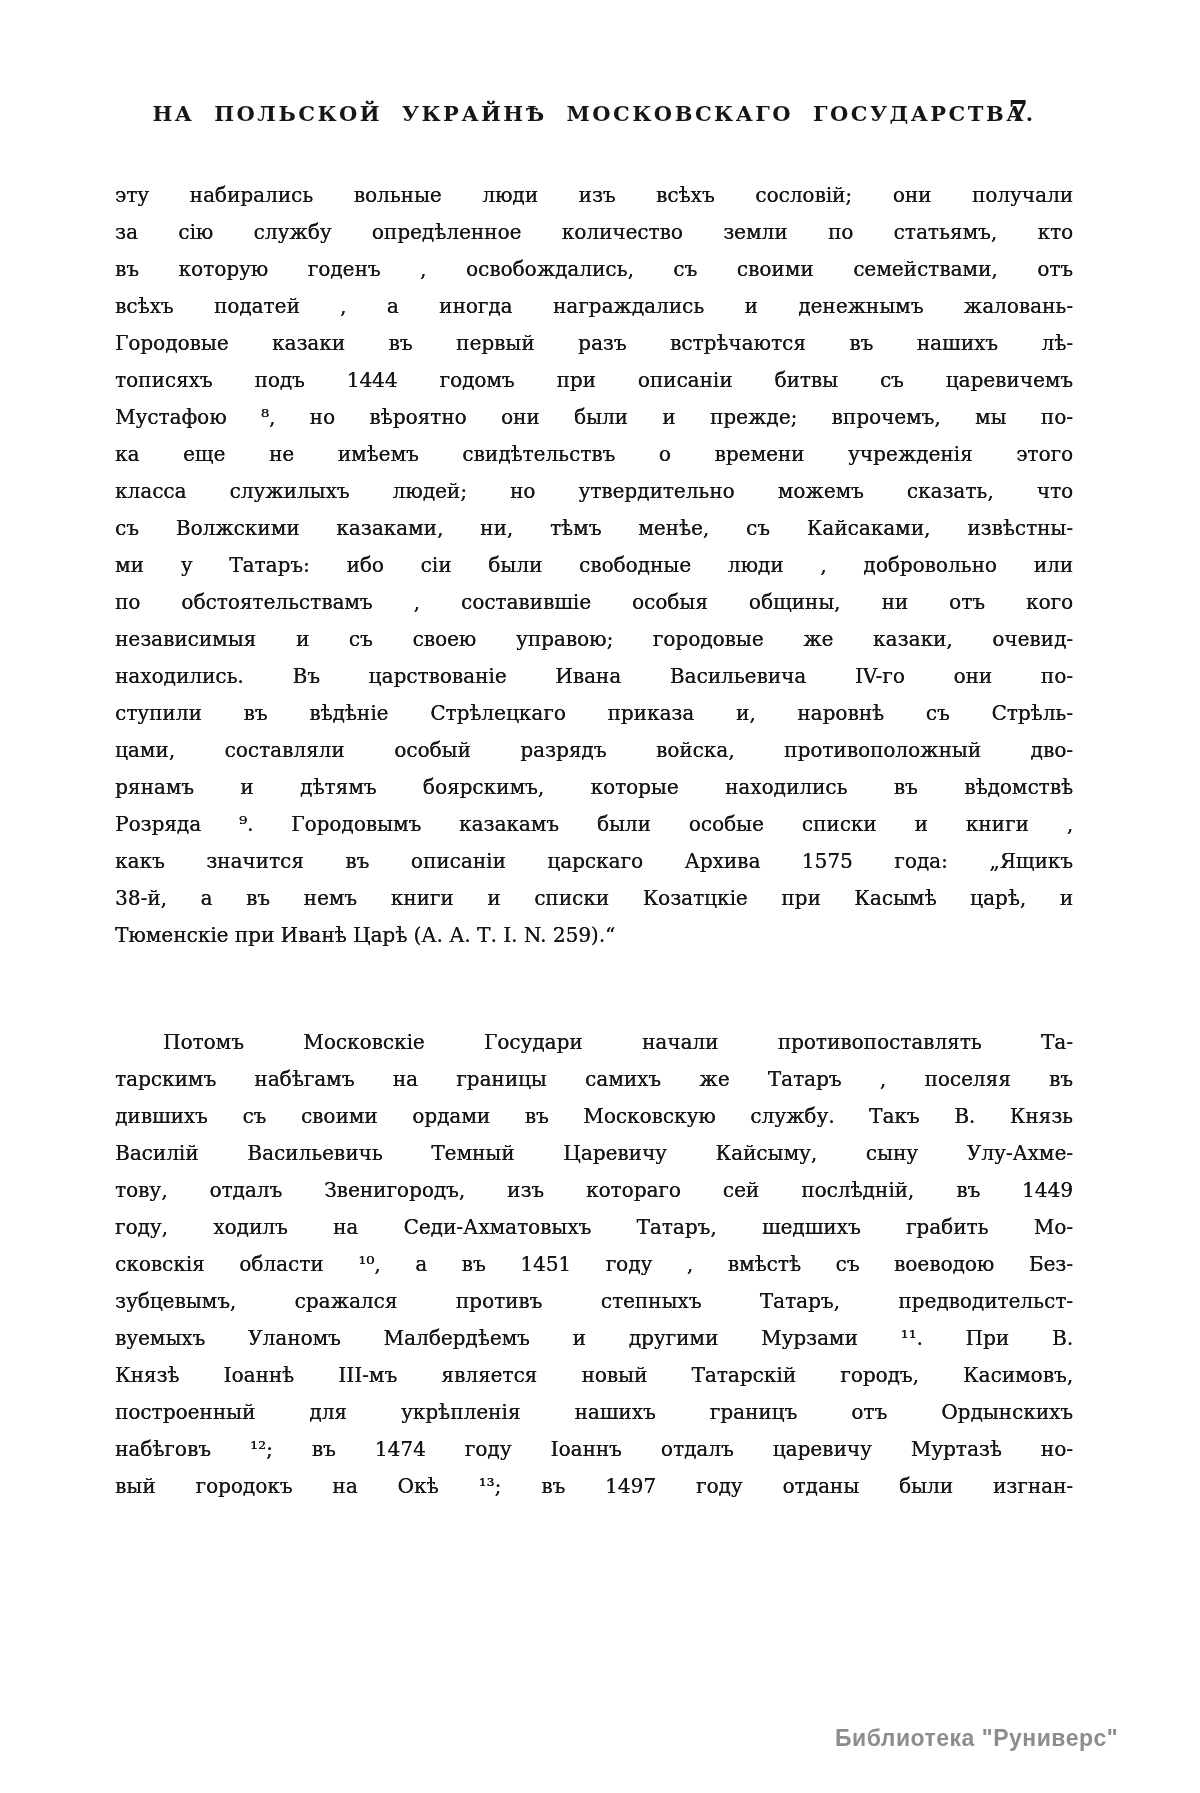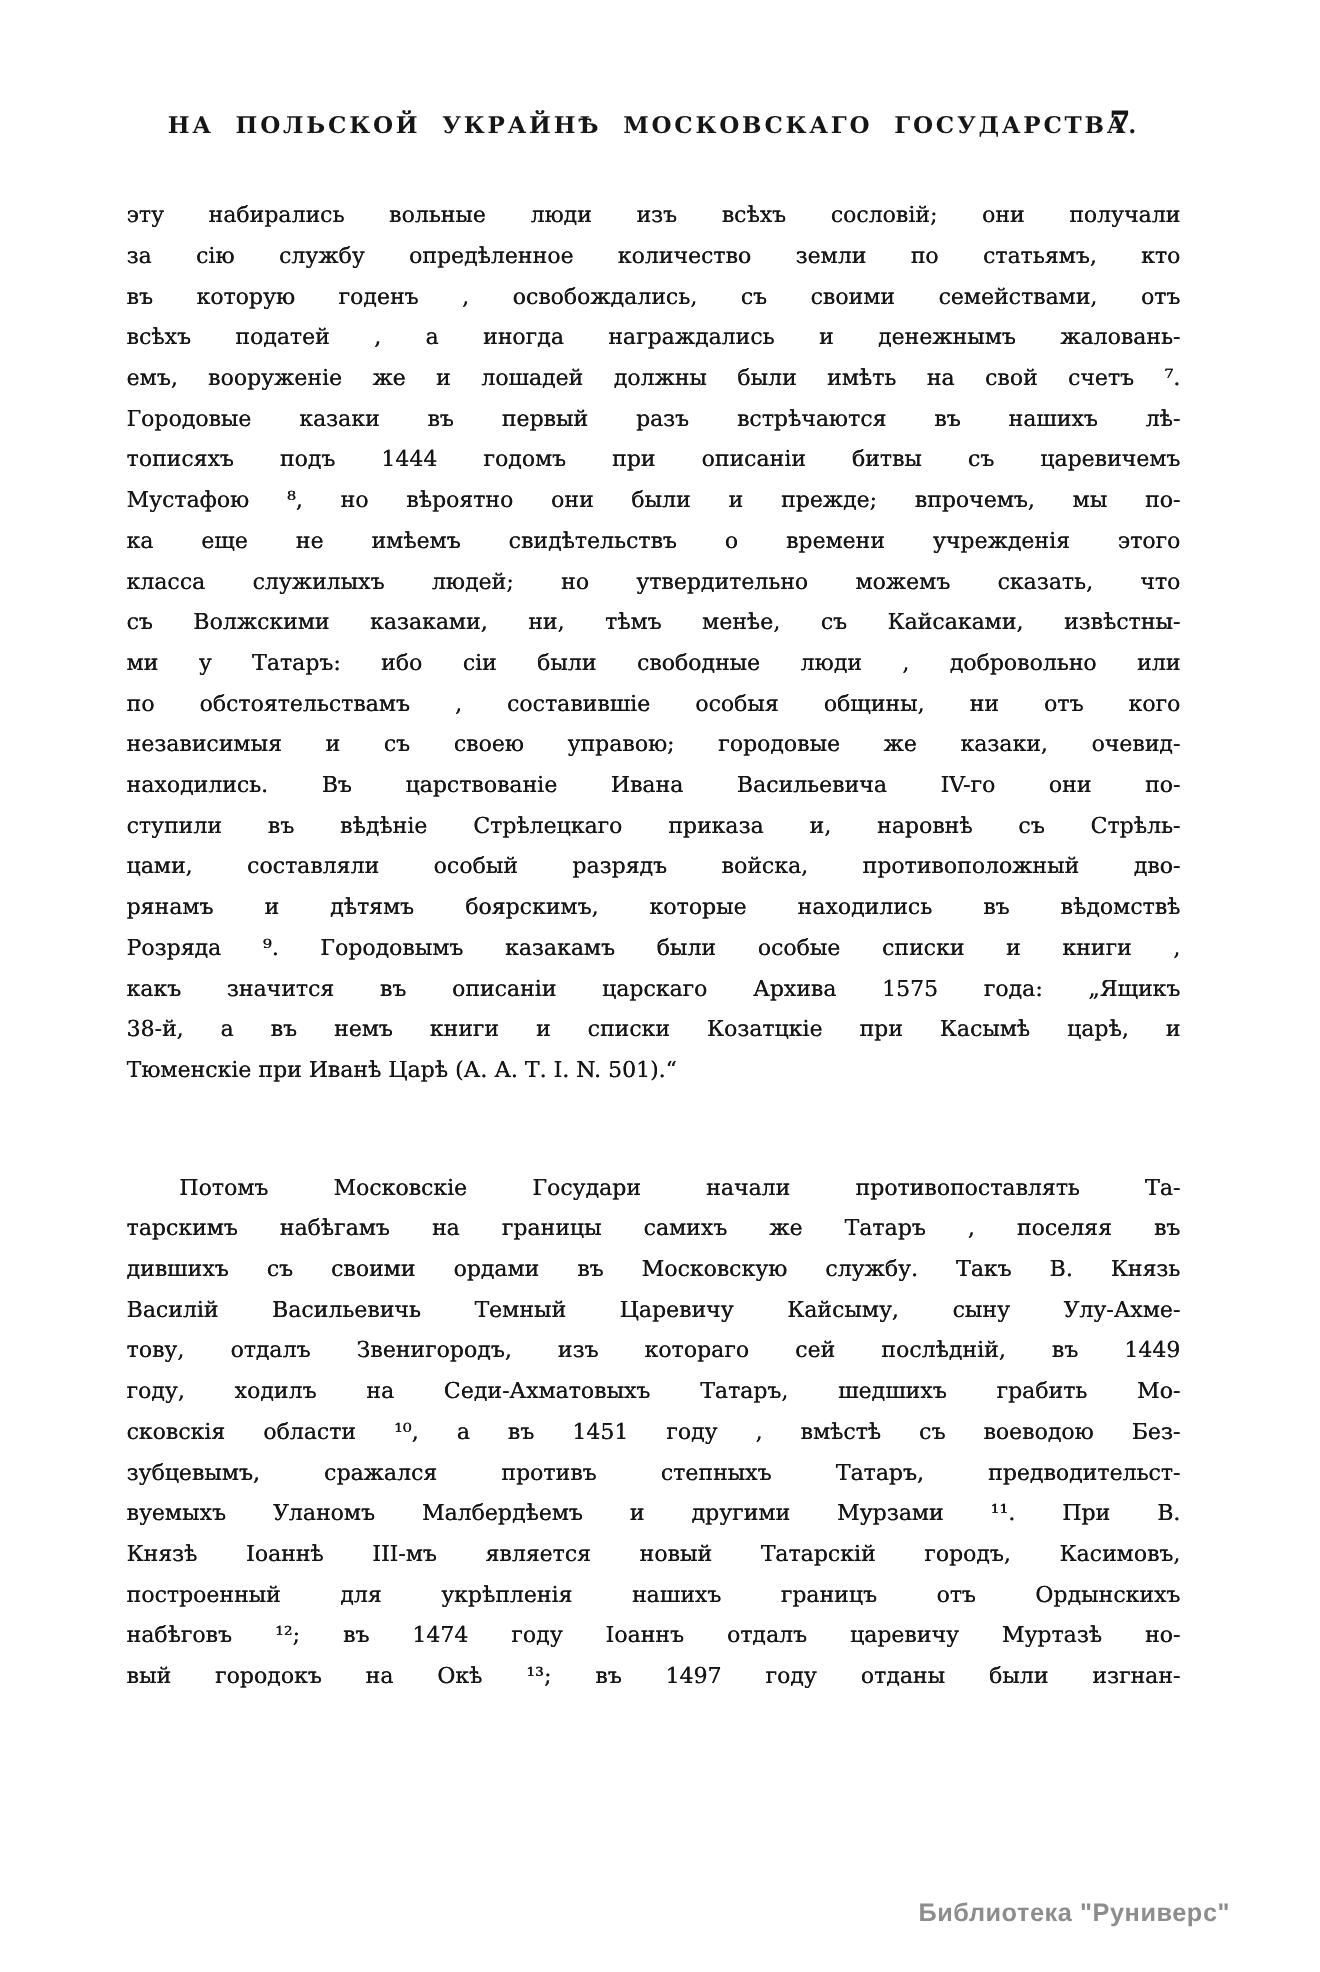--- a/index.html
+++ b/index.html
@@ -73,38 +73,37 @@
     <div class="running-title">НА ПОЛЬСКОЙ УКРАЙНѢ МОСКОВСКАГО ГОСУДАРСТВА.</div>
     <div class="page-number">7</div>
   </div>
 
   <div class="body-text" id="body-text">
       <div class="paragraph">
         <div class="line">эту набирались вольные люди изъ всѣхъ сословій; они получали</div>
         <div class="line">за сію службу опредѣленное количество земли по статьямъ, кто</div>
         <div class="line">въ которую годенъ , освобождались, съ своими семействами, отъ</div>
         <div class="line">всѣхъ податей , а иногда награждались и денежнымъ жаловань-</div>
-        <div class="line">емъ, вооруженіе же и лошадей должны были имѣть на свой счетъ ⁷.</div>
         <div class="line">Городовые казаки въ первый разъ встрѣчаются въ нашихъ лѣ-</div>
         <div class="line">тописяхъ подъ 1444 годомъ при описаніи битвы съ царевичемъ</div>
         <div class="line">Мустафою ⁸, но вѣроятно они были и прежде; впрочемъ, мы по-</div>
         <div class="line">ка еще не имѣемъ свидѣтельствъ о времени учрежденія этого</div>
         <div class="line">класса служилыхъ людей; но утвердительно можемъ сказать, что</div>
         <div class="line">съ Волжскими казаками, ни, тѣмъ менѣе, съ Кайсаками, извѣстны-</div>
         <div class="line">ми у Татаръ: ибо сіи были свободные люди , добровольно или</div>
         <div class="line">по обстоятельствамъ , составившіе особыя общины, ни отъ кого</div>
         <div class="line">независимыя и съ своею управою; городовые же казаки, очевид-</div>
         <div class="line">находились. Въ царствованіе Ивана Васильевича IV-го они по-</div>
         <div class="line">ступили въ вѣдѣніе Стрѣлецкаго приказа и, наровнѣ съ Стрѣль-</div>
         <div class="line">цами, составляли особый разрядъ войска, противоположный дво-</div>
         <div class="line">рянамъ и дѣтямъ боярскимъ, которые находились въ вѣдомствѣ</div>
         <div class="line">Розряда ⁹. Городовымъ казакамъ были особые списки и книги ,</div>
         <div class="line">какъ значится въ описаніи царскаго Архива 1575 года: „Ящикъ</div>
         <div class="line">38-й, а въ немъ книги и списки Козатцкіе при Касымѣ царѣ, и</div>
-        <div class="line flush">Тюменскіе при Иванѣ Царѣ (А. А. Т. I. N. 501).“</div>
+        <div class="line flush">Тюменскіе при Иванѣ Царѣ (А. А. Т. I. N. 259).“</div>
       </div>
       <div class="paragraph indent">
         <div class="line">Потомъ Московскіе Государи начали противопоставлять Та-</div>
         <div class="line">тарскимъ набѣгамъ на границы самихъ же Татаръ , поселяя въ</div>
         <div class="line">дившихъ съ своими ордами въ Московскую службу. Такъ В. Князь</div>
         <div class="line">Василій Васильевичь Темный Царевичу Кайсыму, сыну Улу-Ахме-</div>
         <div class="line">тову, отдалъ Звенигородъ, изъ котораго сей послѣдній, въ 1449</div>
         <div class="line">году, ходилъ на Седи-Ахматовыхъ Татаръ, шедшихъ грабить Мо-</div>
         <div class="line">сковскія области ¹⁰, а въ 1451 году , вмѣстѣ съ воеводою Без-</div>
         <div class="line">зубцевымъ, сражался противъ степныхъ Татаръ, предводительст-</div>

